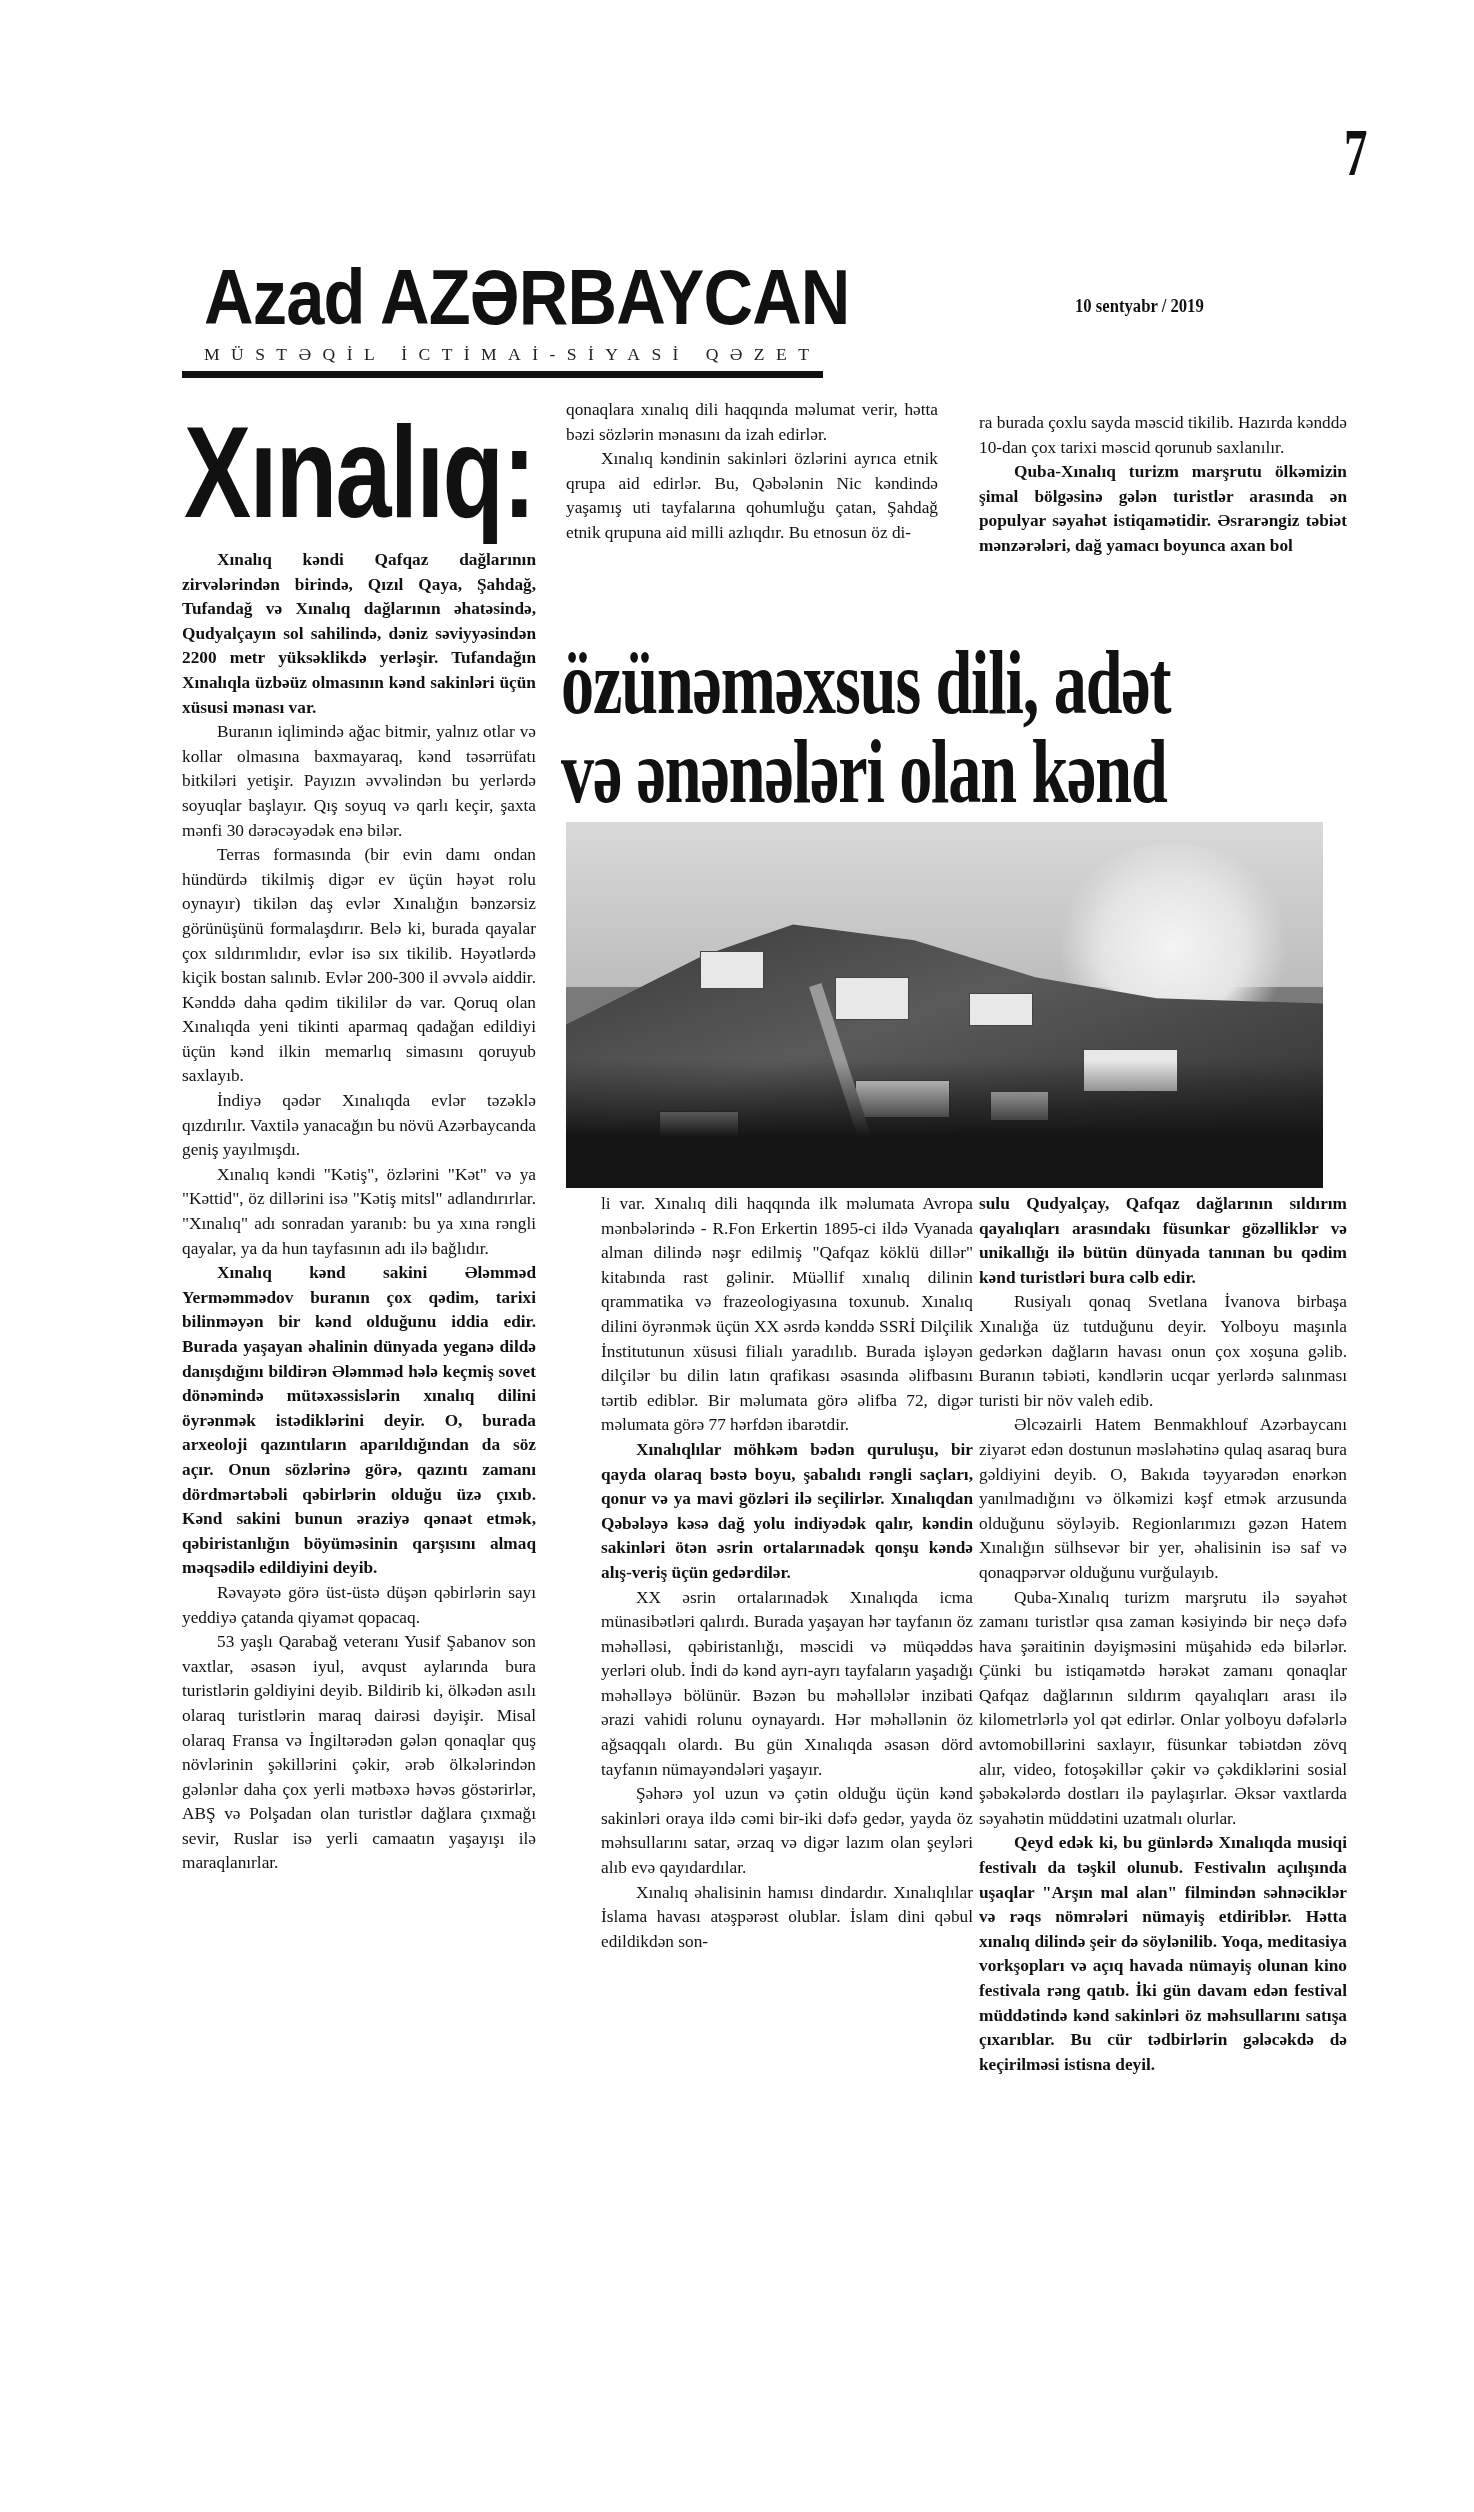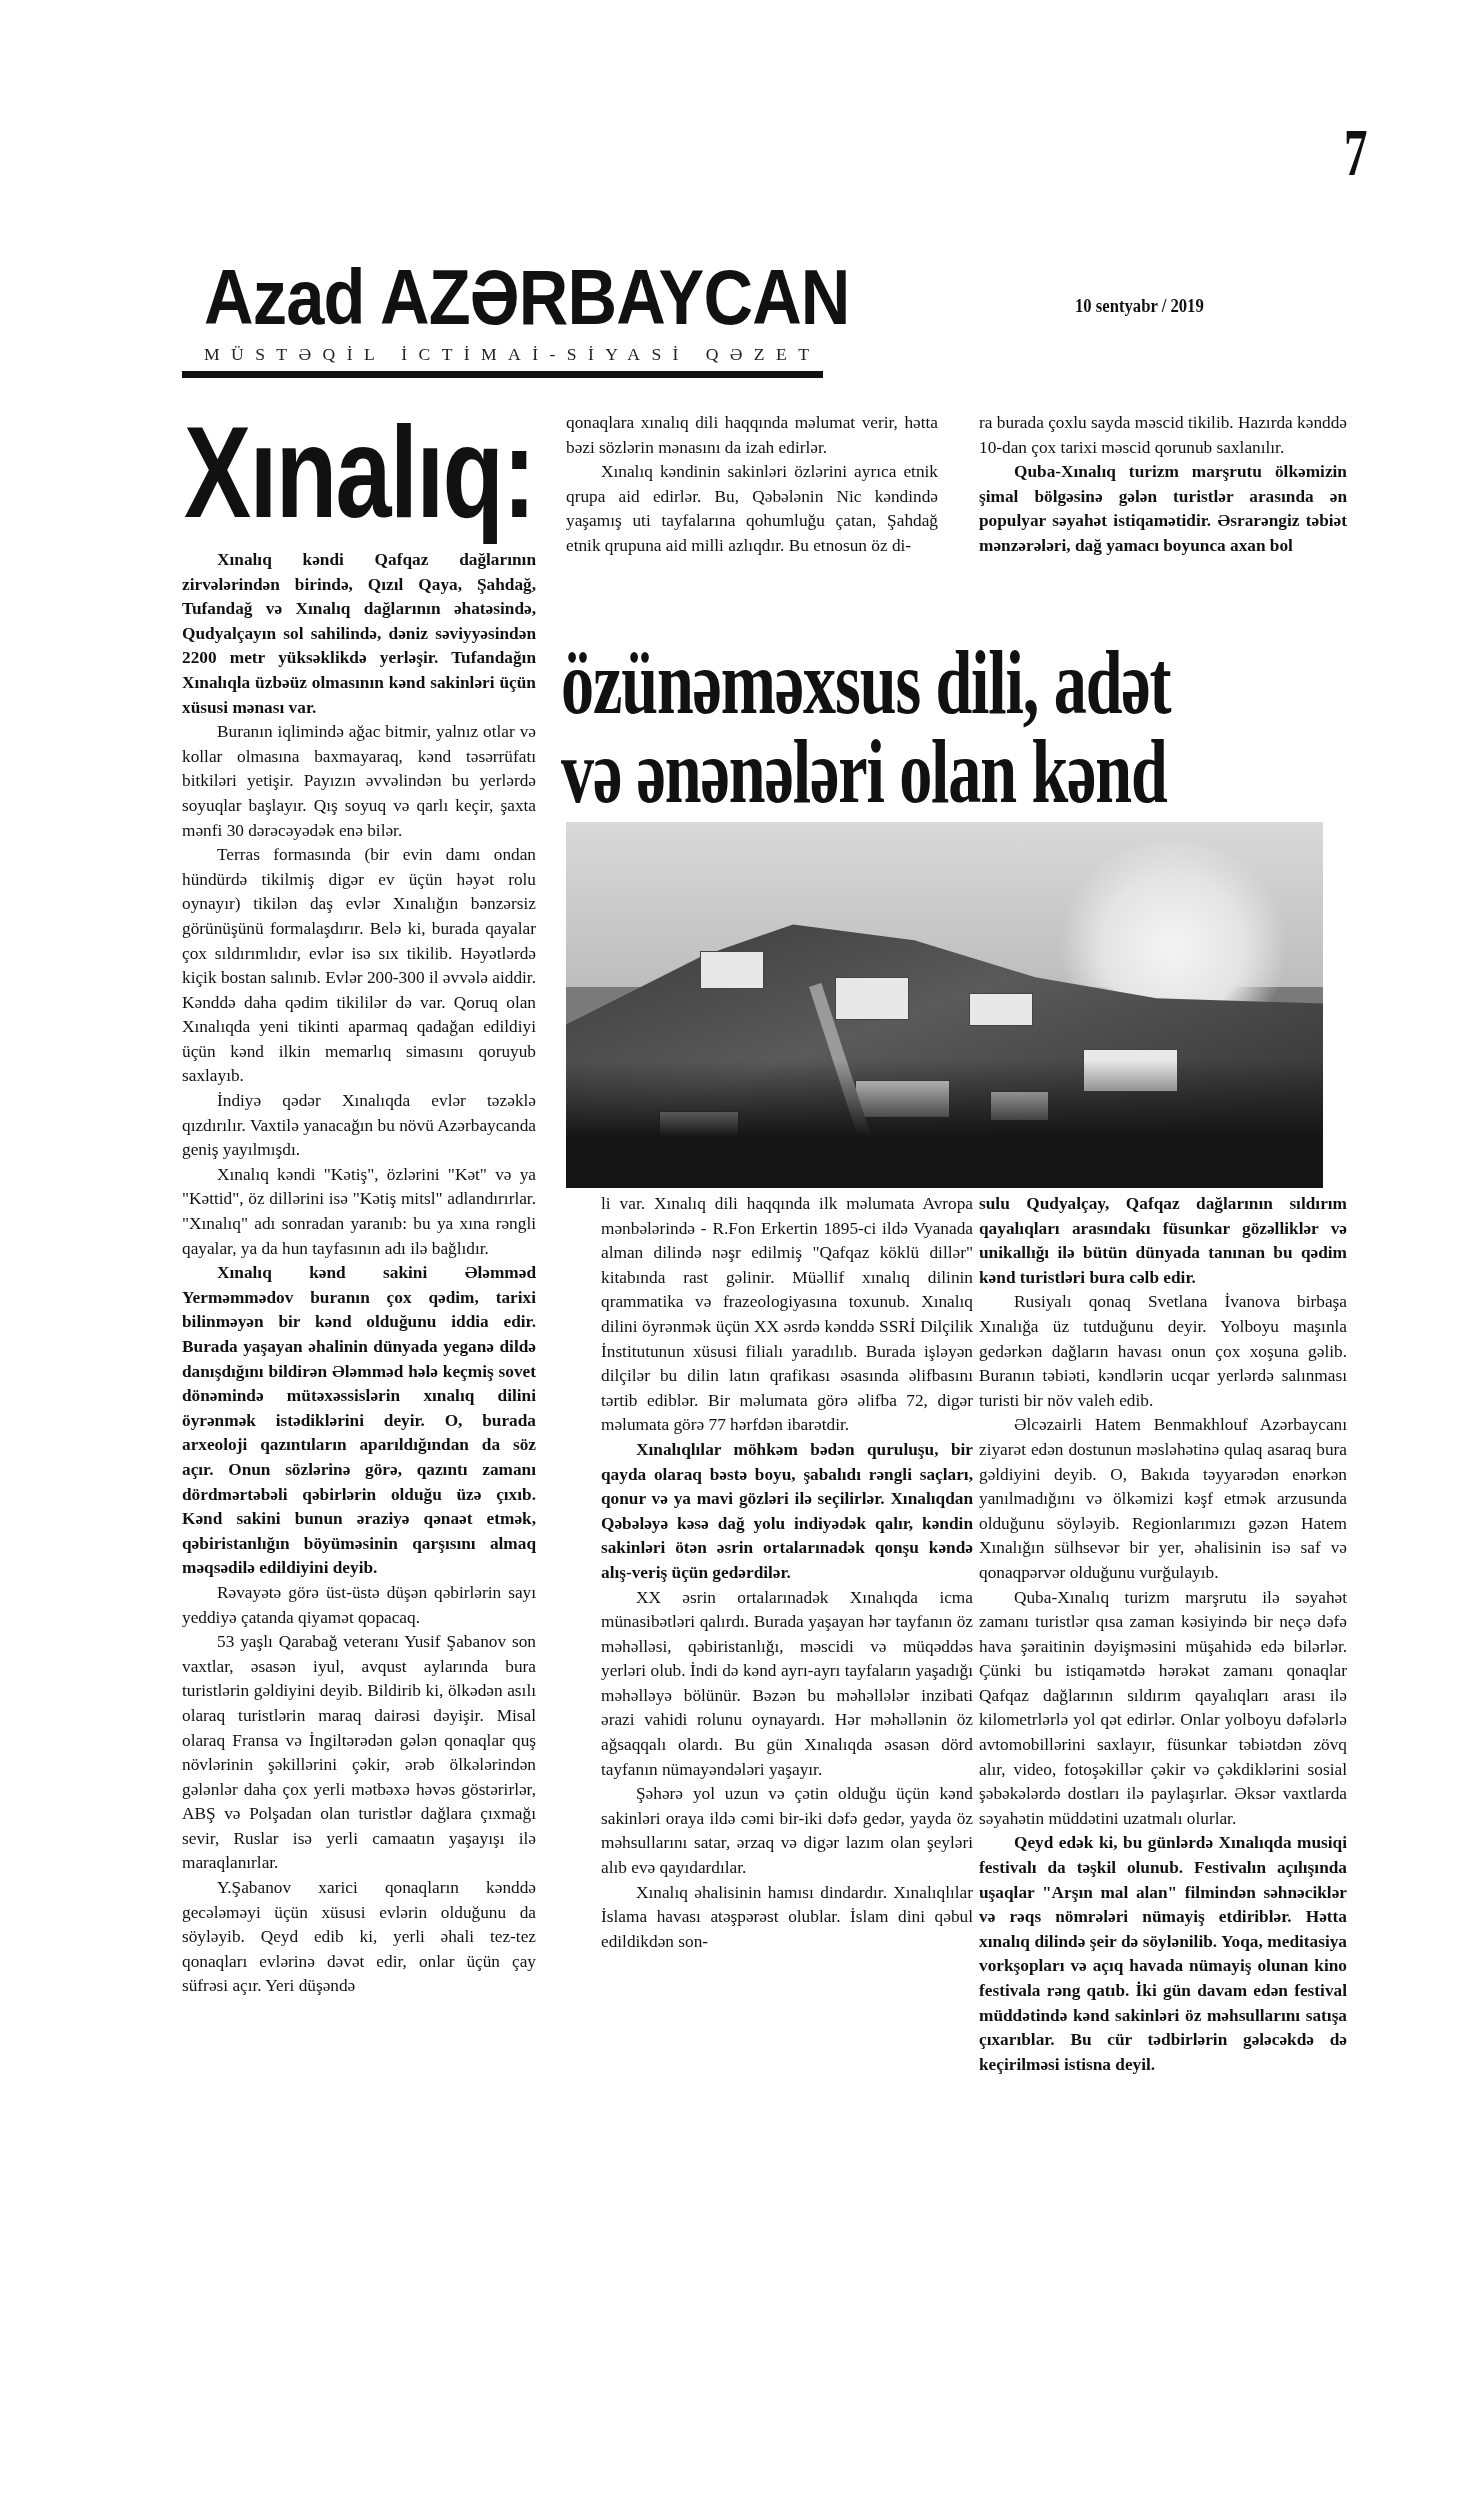--- a/index.html
+++ b/index.html
@@ -10,21 +10,21 @@
   .mast-sub { left: 204px; top: 344px; font-family: Liberation Serif, serif; font-size: 17.6px; letter-spacing: 11.4px; white-space: nowrap; color: #222; }
   .mast-date { left: 1075px; top: 295px; font-family: "Liberation Serif", serif; font-weight: bold; font-size: 19.6px; white-space: nowrap; transform: scaleX(0.85); transform-origin: left top; }
   .mast-rule { left: 182px; top: 371px; width: 641px; height: 7.2px; background: #111; }
 
   .kicker { left: 184px; top: 408px; font-family: "Liberation Sans", sans-serif; font-weight: bold; font-size: 129px; line-height: 1; transform: scaleX(0.78); transform-origin: left top; white-space: nowrap; letter-spacing: -2.1px; }
   .col { font-size: 17.3px; line-height: 24.6px; text-align: justify; hyphens: manual; }
   .col p { margin: 0; text-indent: 35px; }
   .col p.b { font-weight: bold; }
   .col p.noind { text-indent: 0; }
   .col-left { left: 182px; top: 548px; width: 354px; }
-  .col-mid-top { left: 566px; top: 411px; width: 372px; }
+  .col-mid-top { left: 566px; top: 398px; width: 372px; }
   .col-right-top { left: 979px; top: 411px; width: 368px; }
   .col-mid-bot { left: 566px; top: 1192px; width: 372px; margin-left: 35px; }
   .col-right-bot { left: 979px; top: 1192px; width: 368px; }
 
   .headline { left: 561px; top: 638px; width: 786px; font-family: "Liberation Serif", serif; font-weight: bold; font-size: 92px; line-height: 89px; letter-spacing: -1.6px; transform: scaleX(0.72); transform-origin: left top; white-space: nowrap; }
   .headline div { width: 1091px; }
 
   .photo { left: 566px; top: 822px; width: 757px; height: 366px; overflow: hidden; background: #7a7a7a; }
   .photo .sky { position: absolute; left: 0; top: 0; width: 100%; height: 45%; background: linear-gradient(180deg, #d9d9d9 0%, #bdbdbd 100%); }
   .photo .haze { position: absolute; right: 31px; top: 20.7px; width: 238px; height: 207px; border-radius: 50%; background: radial-gradient(circle, #f4f4f4 0%, #e4e4e4 45%, rgba(220,220,220,0) 72%); }
@@ -67,21 +67,20 @@
 
 <div class="abs col col-left">
   <p class="b">Xınalıq kəndi Qafqaz dağlarının zirvələrindən birində, Qızıl Qaya, Şahdağ, Tufandağ və Xınalıq dağlarının əhatəsində, Qudyalçayın sol sahilində, dəniz səviyyəsindən 2200 metr yüksəklikdə yerləşir. Tufandağın Xınalıqla üzbəüz olmasının kənd sakinləri üçün xüsusi mənası var.</p>
   <p>Buranın iqlimində ağac bitmir, yalnız otlar və kollar olmasına baxmayaraq, kənd təsərrüfatı bitkiləri yetişir. Payızın əvvəlindən bu yerlərdə soyuqlar başlayır. Qış soyuq və qarlı keçir, şaxta mənfi 30 dərəcəyədək enə bilər.</p>
   <p>Terras formasında (bir evin damı ondan hündürdə tikilmiş digər ev üçün həyət rolu oynayır) tikilən daş evlər Xınalığın bənzərsiz görünüşünü formalaşdırır. Belə ki, burada qayalar çox sıldırımlıdır, evlər isə sıx tikilib. Həyətlərdə kiçik bostan salınıb. Evlər 200-300 il əvvələ aiddir. Kənddə daha qədim tikililər də var. Qoruq olan Xınalıqda yeni tikinti aparmaq qadağan edildiyi üçün kənd ilkin memarlıq simasını qoruyub saxlayıb.</p>
   <p>İndiyə qədər Xınalıqda evlər təzəklə qızdırılır. Vaxtilə yanacağın bu növü Azərbaycanda geniş yayılmışdı.</p>
   <p>Xınalıq kəndi "Kətiş", özlərini "Kət" və ya "Kəttid", öz dillərini isə "Kətiş mitsl" adlandırırlar. "Xınalıq" adı sonradan yaranıb: bu ya xına rəngli qayalar, ya da hun tayfasının adı ilə bağlıdır.</p>
   <p class="b">Xınalıq kənd sakini Ələmməd Yerməmmədov buranın çox qədim, tarixi bilinməyən bir kənd olduğunu iddia edir. Burada yaşayan əhalinin dünyada yeganə dildə danışdığını bildirən Ələmməd hələ keçmiş sovet dönəmində mütəxəssislərin xınalıq dilini öyrənmək istədiklərini deyir. O, burada arxeoloji qazıntıların aparıldığından da söz açır. Onun sözlərinə görə, qazıntı zamanı dördmərtəbəli qəbirlərin olduğu üzə çıxıb. Kənd sakini bunun əraziyə qənaət etmək, qəbiristanlığın böyüməsinin qarşısını almaq məqsədilə edildiyini deyib.</p>
   <p>Rəvayətə görə üst-üstə düşən qəbirlərin sayı yeddiyə çatanda qiyamət qopacaq.</p>
   <p>53 yaşlı Qarabağ veteranı Yusif Şabanov son vaxtlar, əsasən iyul, avqust aylarında bura turistlərin gəldiyini deyib. Bildirib ki, ölkədən asılı olaraq turistlərin maraq dairəsi dəyişir. Misal olaraq Fransa və İngiltərədən gələn qonaqlar quş növlərinin şəkillərini çəkir, ərəb ölkələrindən gələnlər daha çox yerli mətbəxə həvəs göstərirlər, ABŞ və Polşadan olan turistlər dağlara çıxmağı sevir, Ruslar isə yerli camaatın yaşayışı ilə maraqlanırlar.</p>
-  <p>Y.Şabanov xarici qonaqların kənddə gecələməyi üçün xüsusi evlərin olduğunu da söyləyib. Qeyd edib ki, yerli əhali tez-tez qonaqları evlərinə dəvət edir, onlar üçün çay süfrəsi açır. Yeri düşəndə</p>
 </div>
 
 <div class="abs col col-mid-top">
   <p class="noind">qonaqlara xınalıq dili haqqında məlumat verir, hətta bəzi sözlərin mənasını da izah edirlər.</p>
   <p>Xınalıq kəndinin sakinləri özlərini ayrıca etnik qrupa aid edirlər. Bu, Qəbələnin Nic kəndində yaşamış uti tayfalarına qohumluğu çatan, Şahdağ etnik qrupuna aid milli azlıqdır. Bu etnosun öz di-</p>
 </div>
 
 <div class="abs col col-right-top">
   <p class="noind">ra burada çoxlu sayda məscid tikilib. Hazırda kənddə 10-dan çox tarixi məscid qorunub saxlanılır.</p>
   <p class="b">Quba-Xınalıq turizm marşrutu ölkəmizin şimal bölgəsinə gələn turistlər arasında ən populyar səyahət istiqamətidir. Əsrarəngiz təbiət mənzərələri, dağ yamacı boyunca axan bol</p>

